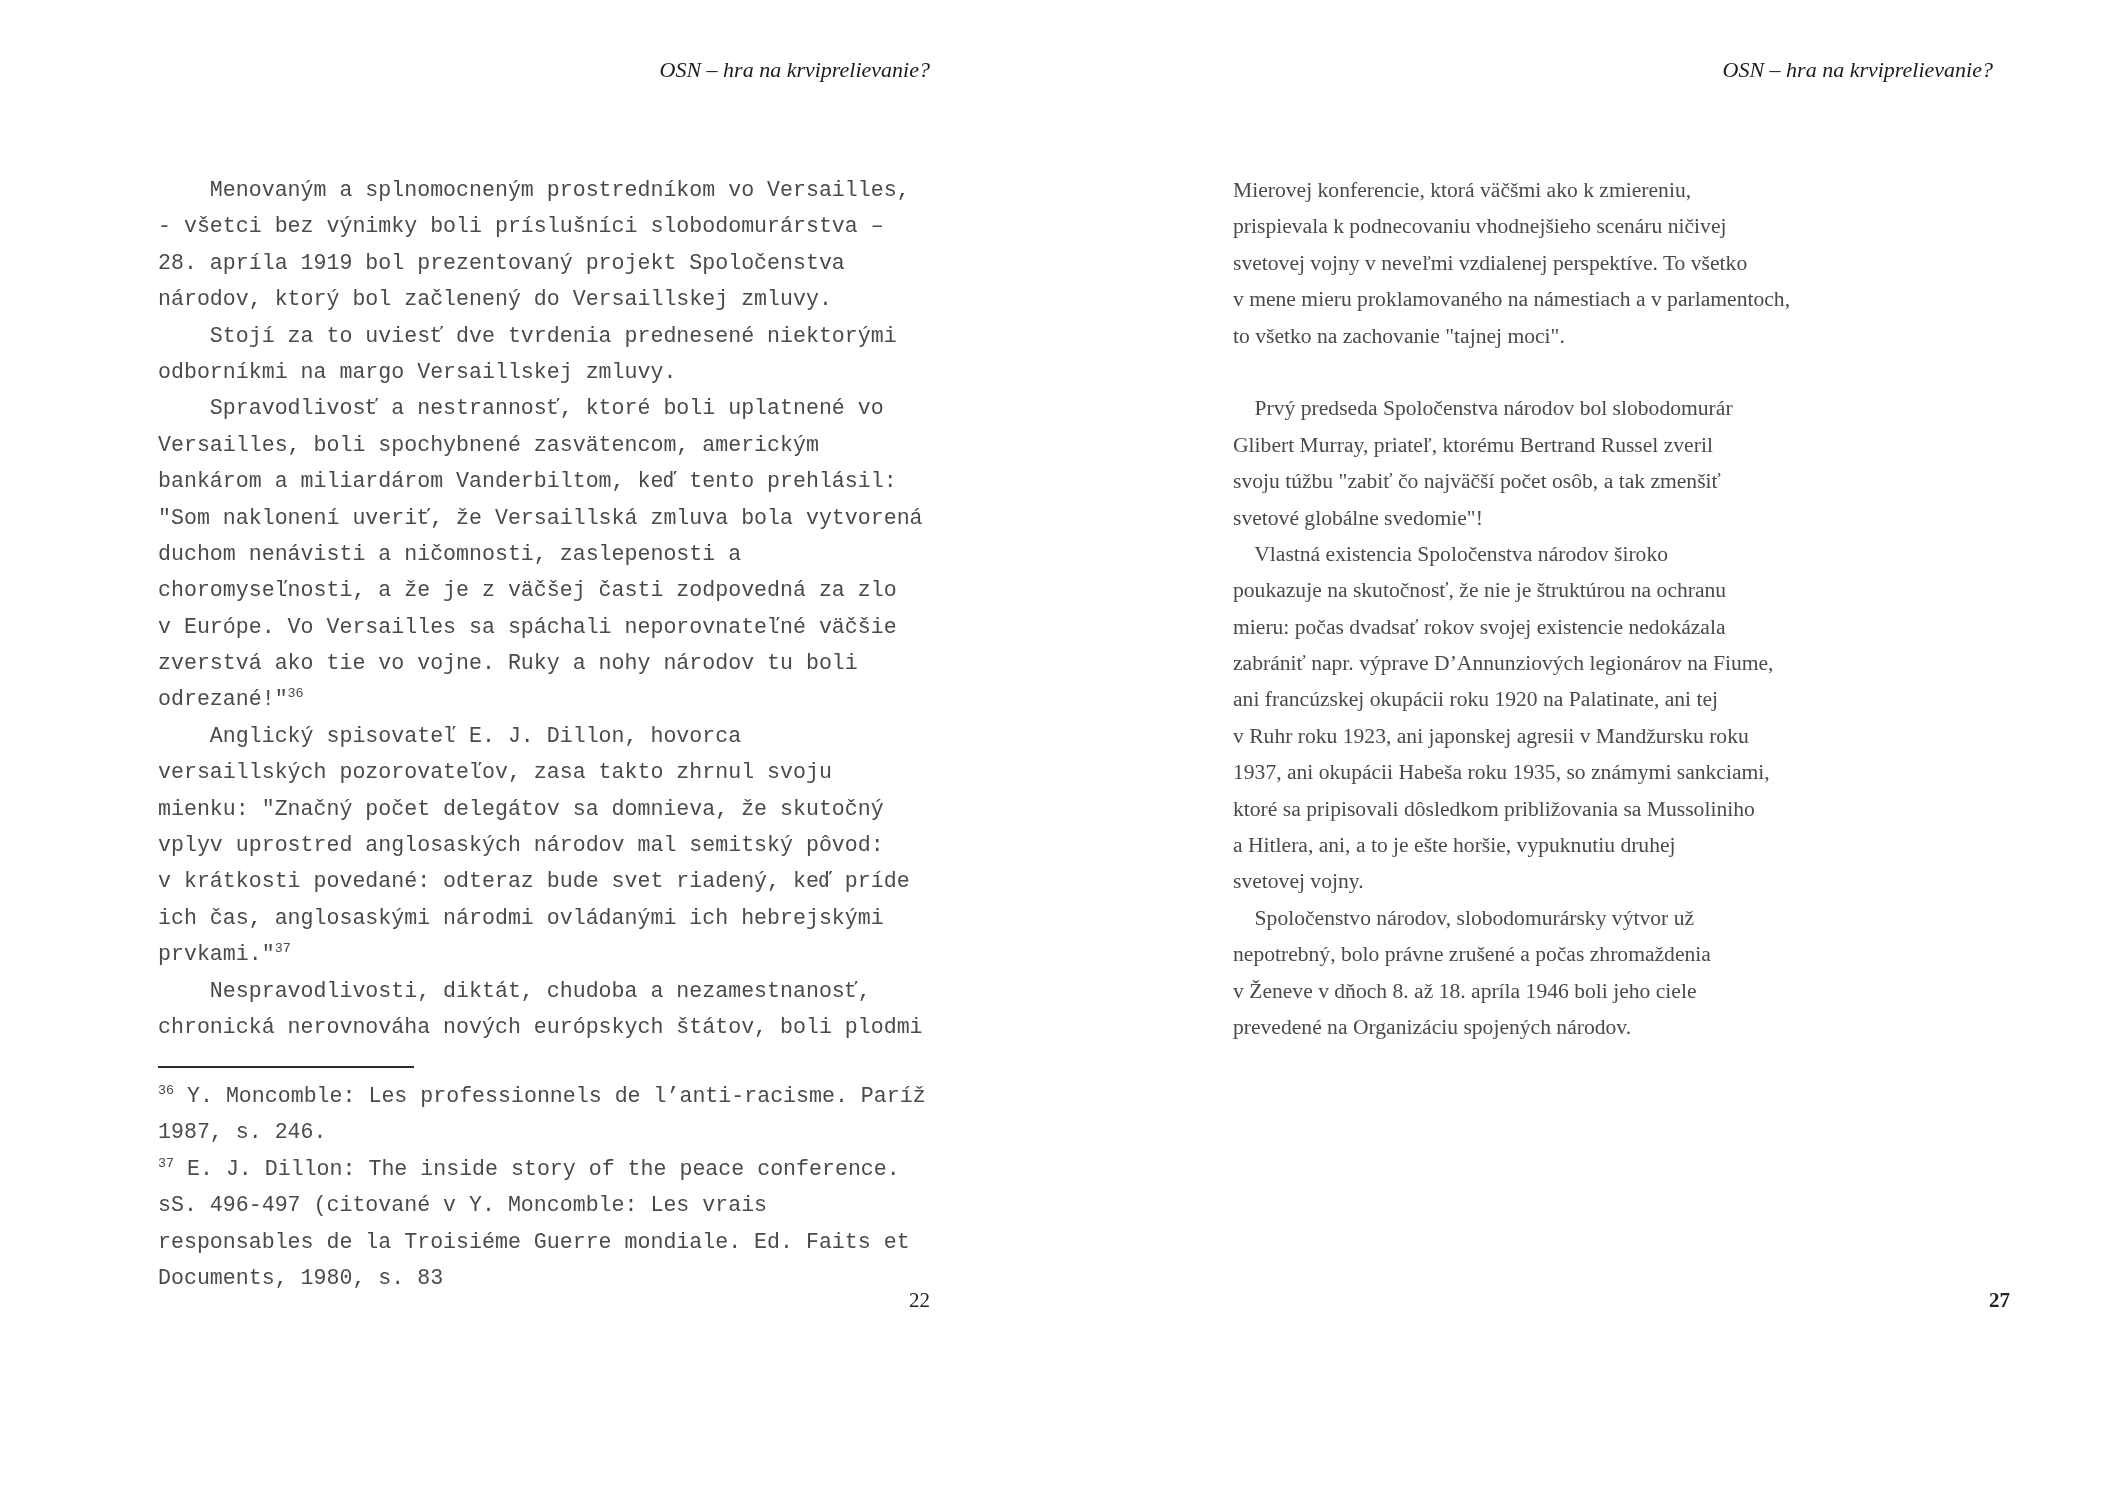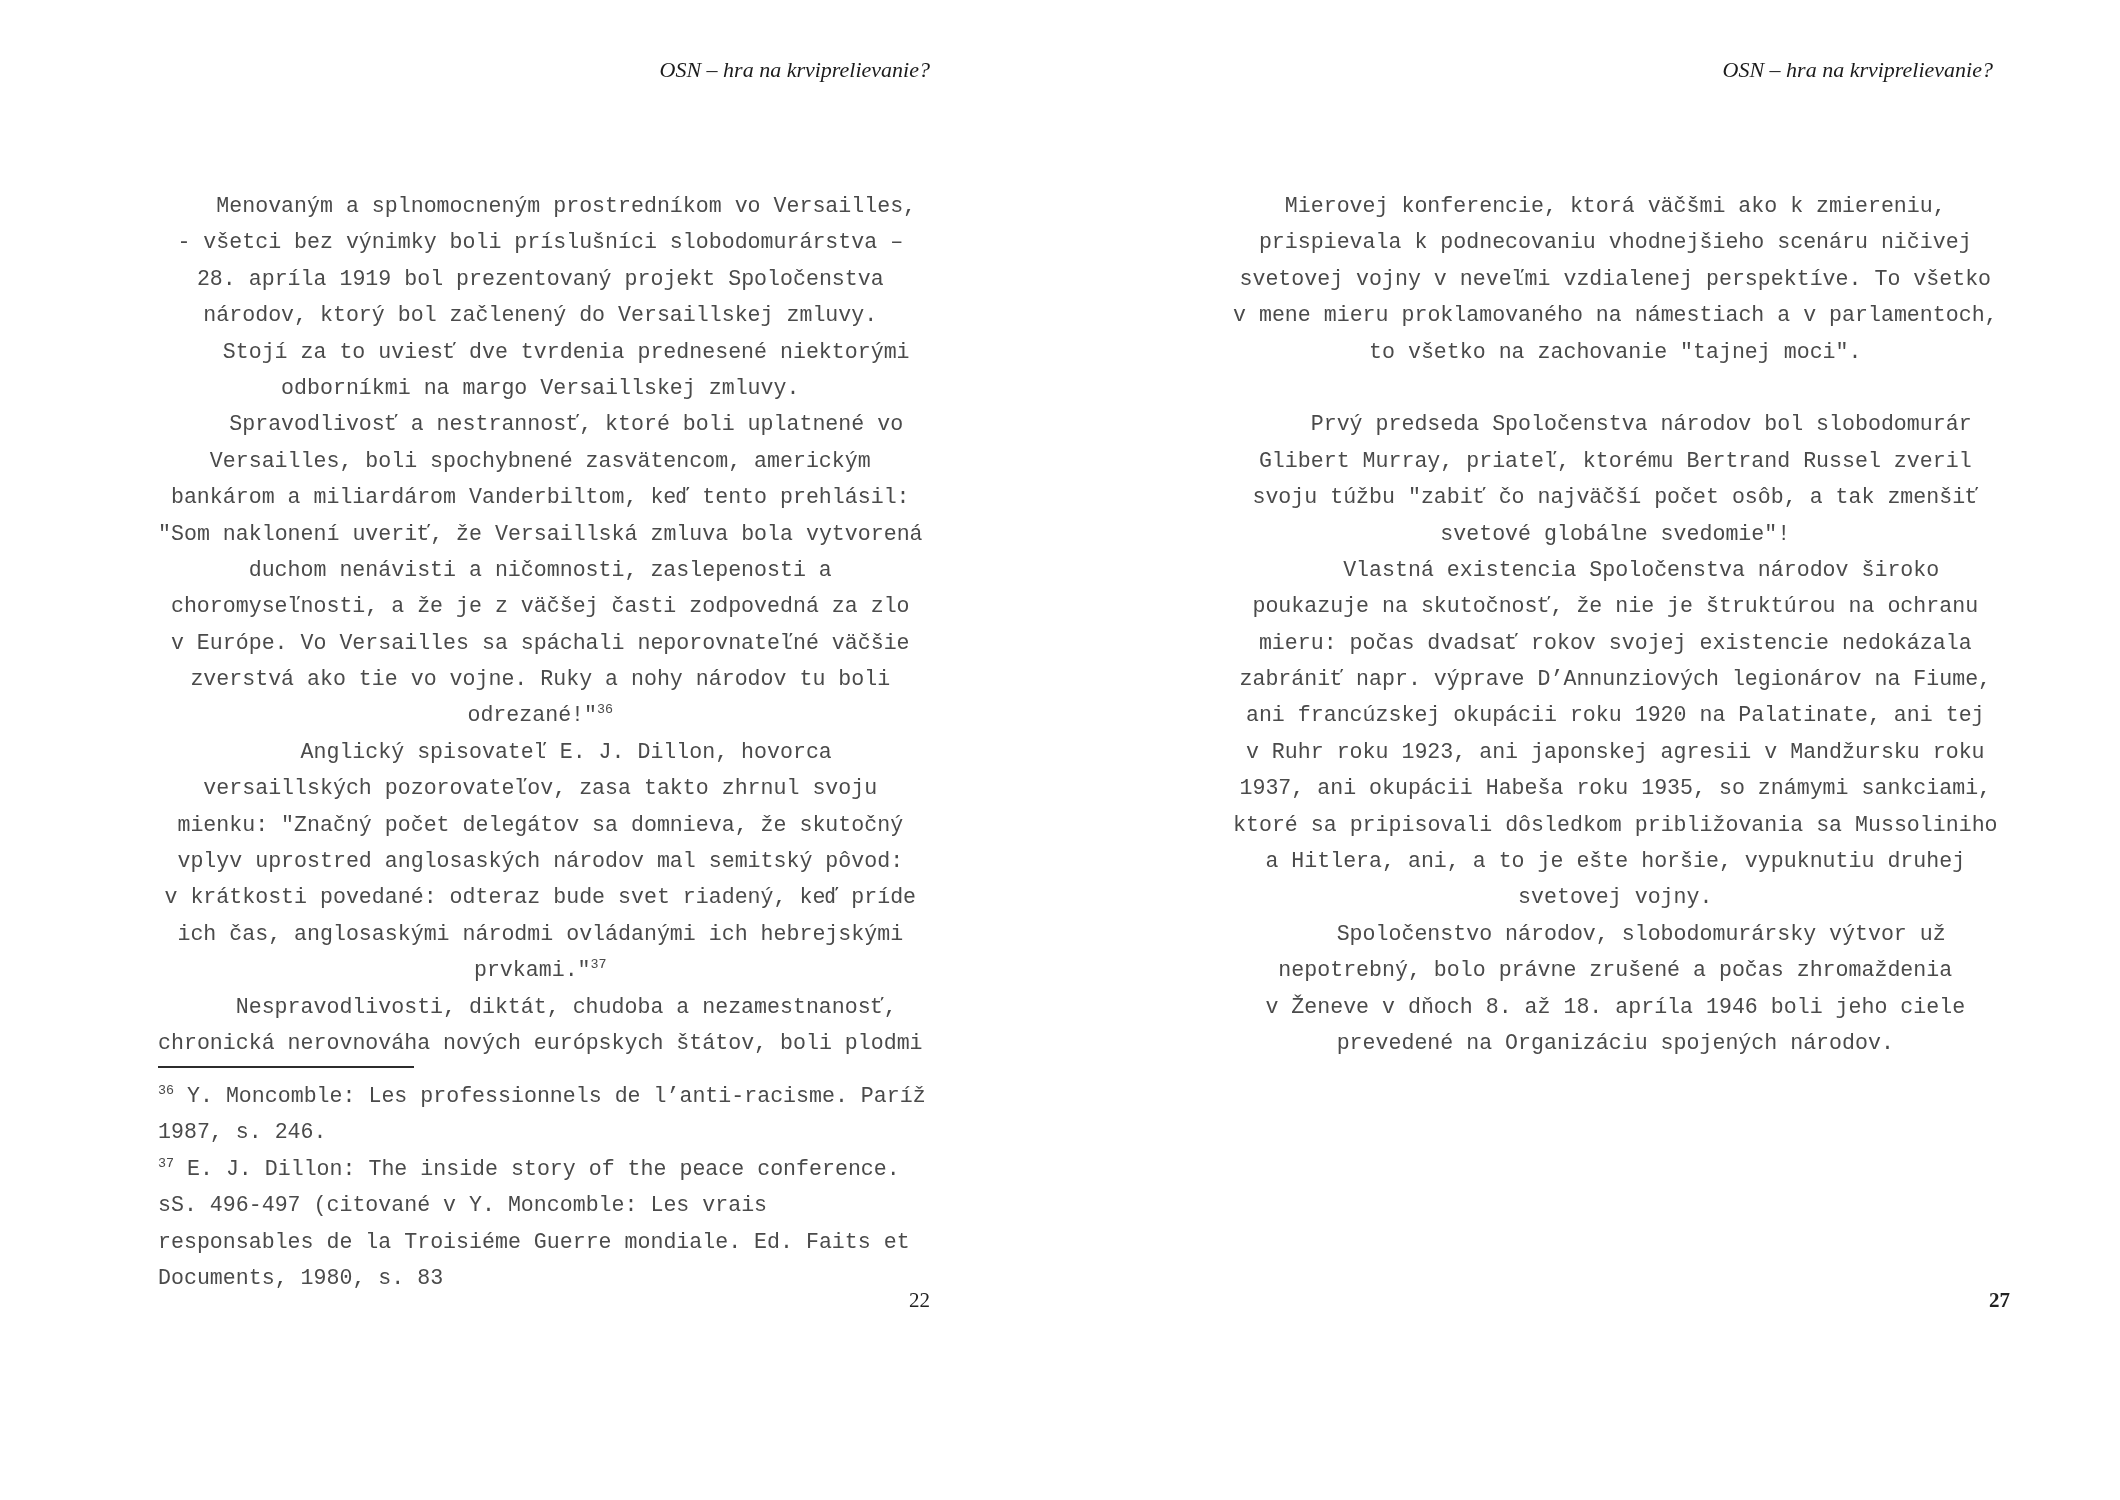--- a/index.html
+++ b/index.html
@@ -27,23 +27,23 @@
   .running-head.left  { left: 158px;  width: 772px; }
   .running-head.right { left: 1233px; width: 760px; }
 
   .mono {
     font-family: "Liberation Mono", monospace;
     font-size: 21.6px;
     line-height: 36.4px;
     color: #4a4a4a;
     white-space: pre;
   }
-  .body-block { position: absolute; top: 188px; text-align: center; }
+  .body-block { position: absolute; top: 172px; }
   .body-block.left  { left: 158px; }
-  .body-block.right { left: 1233px; }
+  .body-block.right { left: 1233px; font-family: Liberation Serif, serif; }
 
   .line { height: 36.4px; }
   sup {
     font-size: 0.62em;
     vertical-align: super;
     line-height: 0;
   }
 
   .footnote-rule {
     position: absolute;

